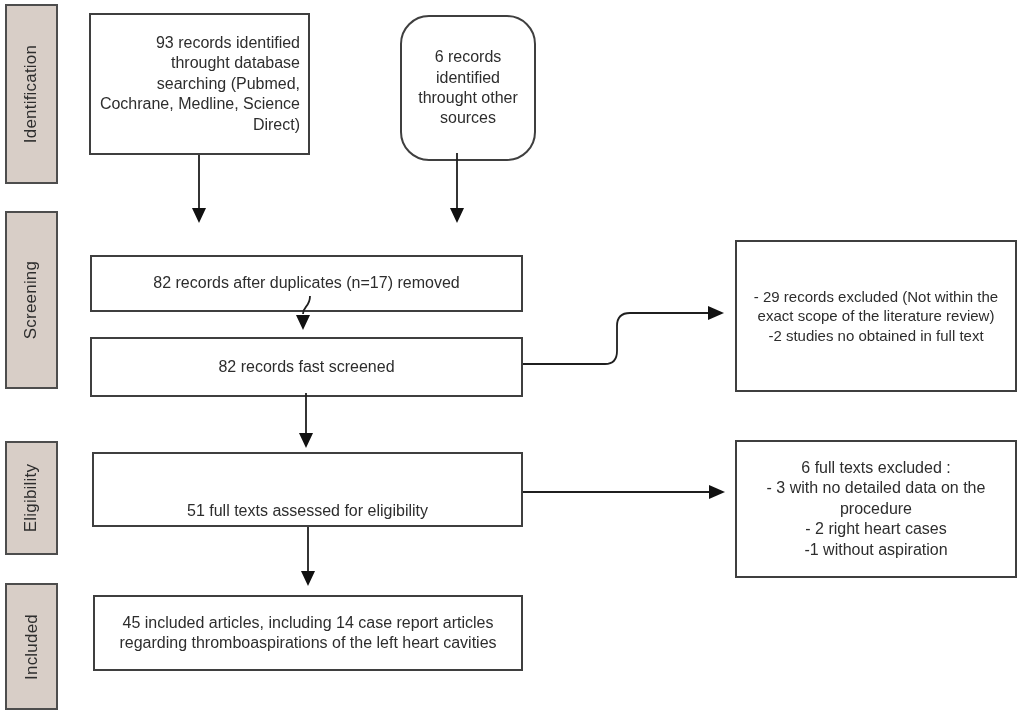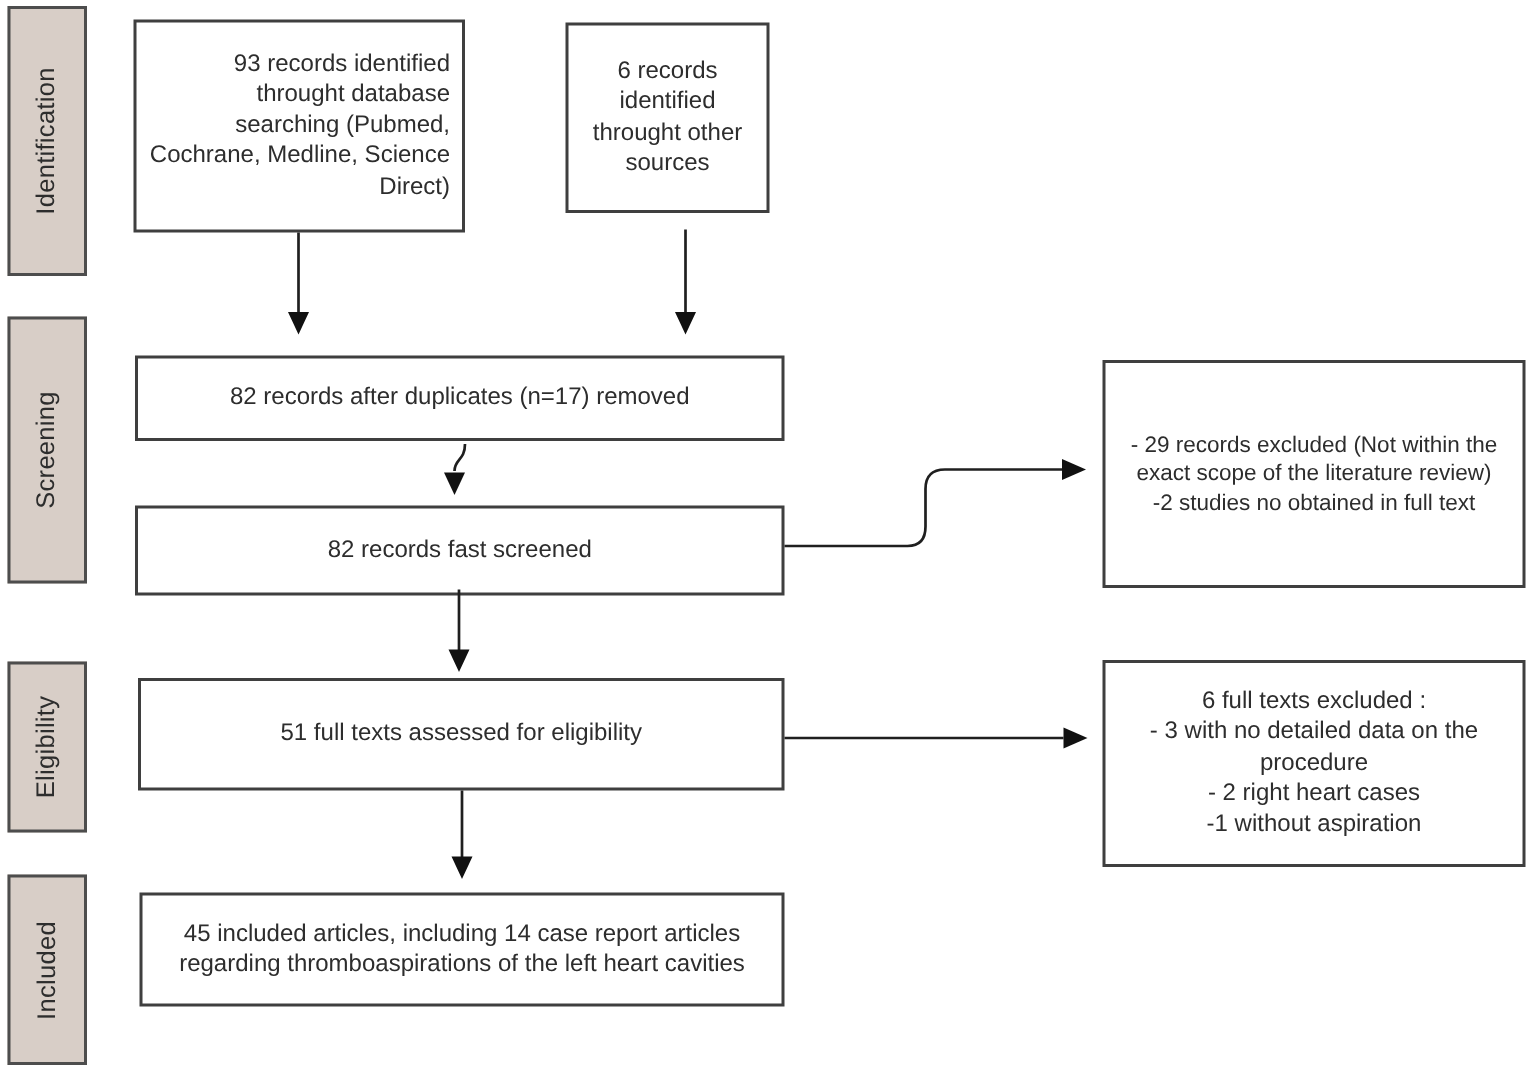--- a/index.html
+++ b/index.html
@@ -46,24 +46,24 @@
     align-items: center;
     justify-content: center;
     text-align: center;
     font-size: 16px;
     line-height: 1.28;
     padding: 4px 8px;
   }
   .node .node-text { white-space: pre-line; }
 
   .node-records-database   { left: 89px;  top: 13px;  width: 221px; height: 142px; text-align: right; }
-  .node-records-other      { left: 377px; top: 15px;  width: 136px; height: 127px; }
-  .node-after-duplicates   { left: 90px;  top: 237px; width: 433px; height: 57px;  }
+  .node-records-other      { left: 400px; top: 15px;  width: 136px; height: 146px; border-radius: 29px; }
+  .node-after-duplicates   { left: 90px;  top: 255px; width: 433px; height: 57px;  }
   .node-fast-screened      { left: 90px;  top: 337px; width: 433px; height: 60px;  }
-  .node-full-texts         { left: 92px;  top: 452px; width: 431px; height: 75px;  }
+  .node-full-texts         { left: 92px;  top: 452px; width: 431px; height: 75px; align-items: flex-end;  }
   .node-included-articles  { left: 93px;  top: 595px; width: 430px; height: 76px;  }
   .node-excluded-screening { left: 735px; top: 240px; width: 282px; height: 152px; font-size: 15px; }
   .node-excluded-fulltext  { left: 735px; top: 440px; width: 282px; height: 138px; font-size: 16px; }
 
   
   .arrows {
     position: absolute;
     left: 0; top: 0;
     width: 1022px;
     height: 715px;

